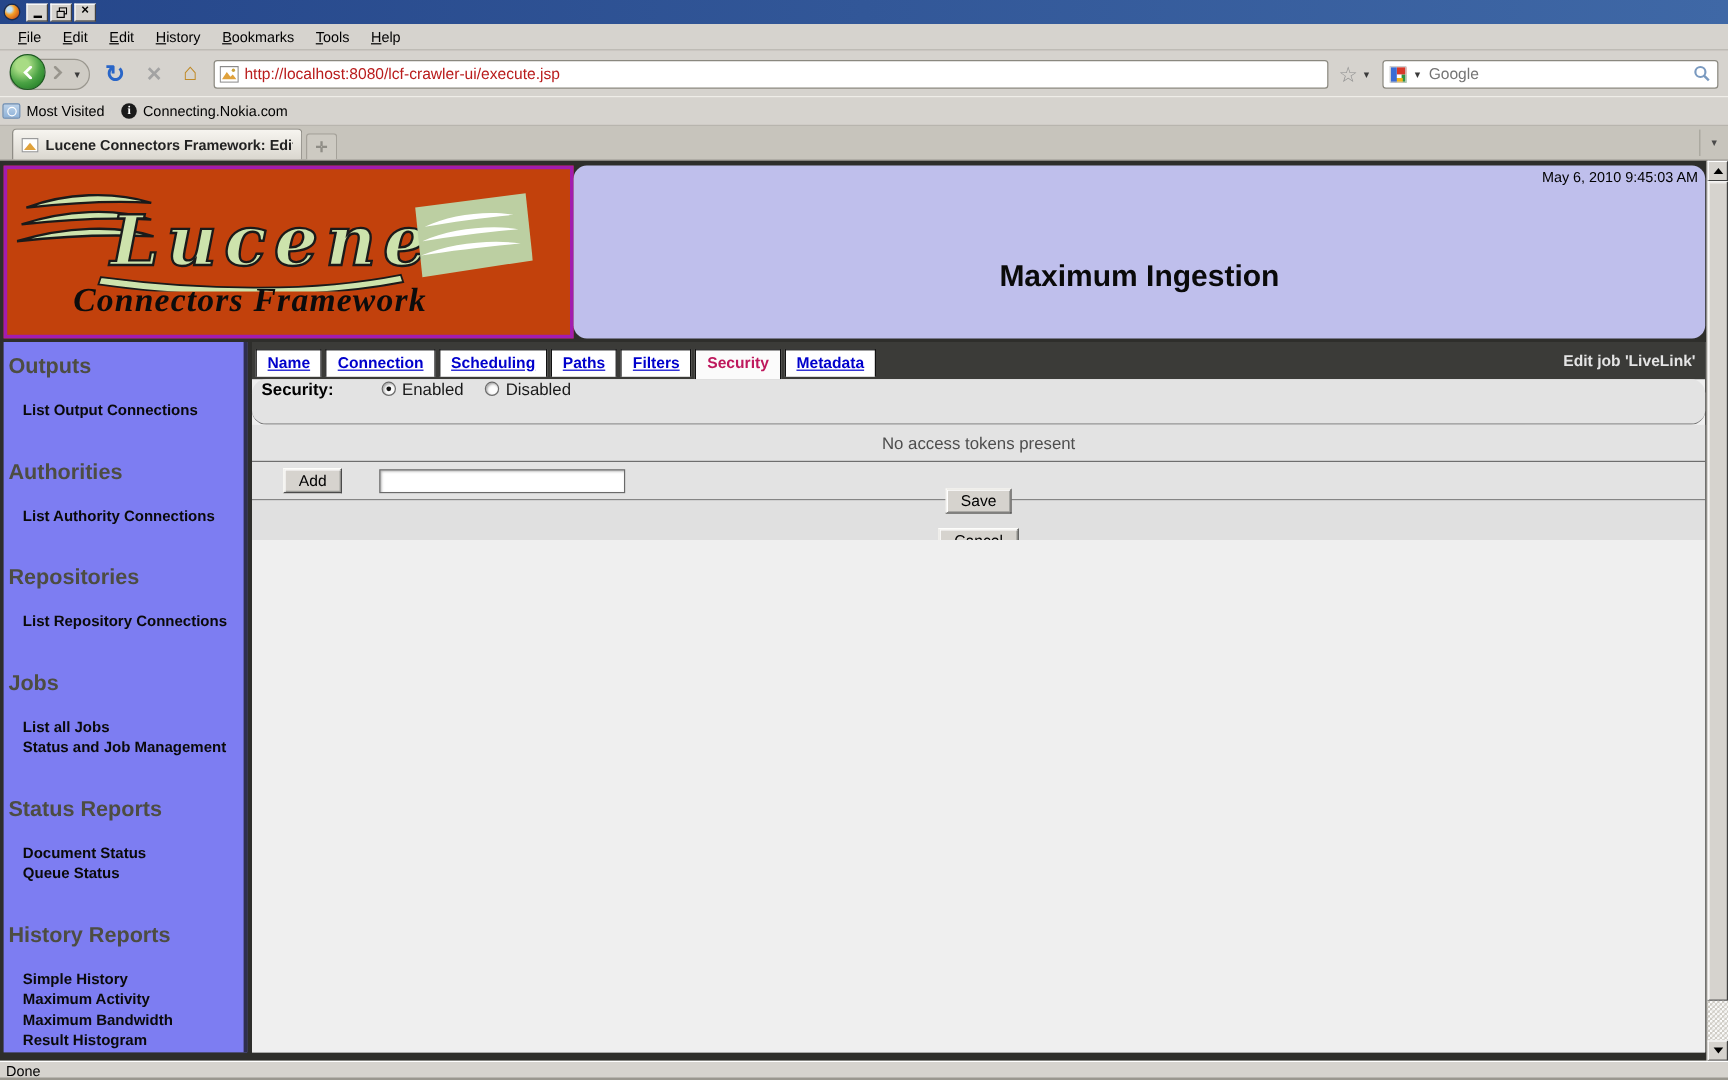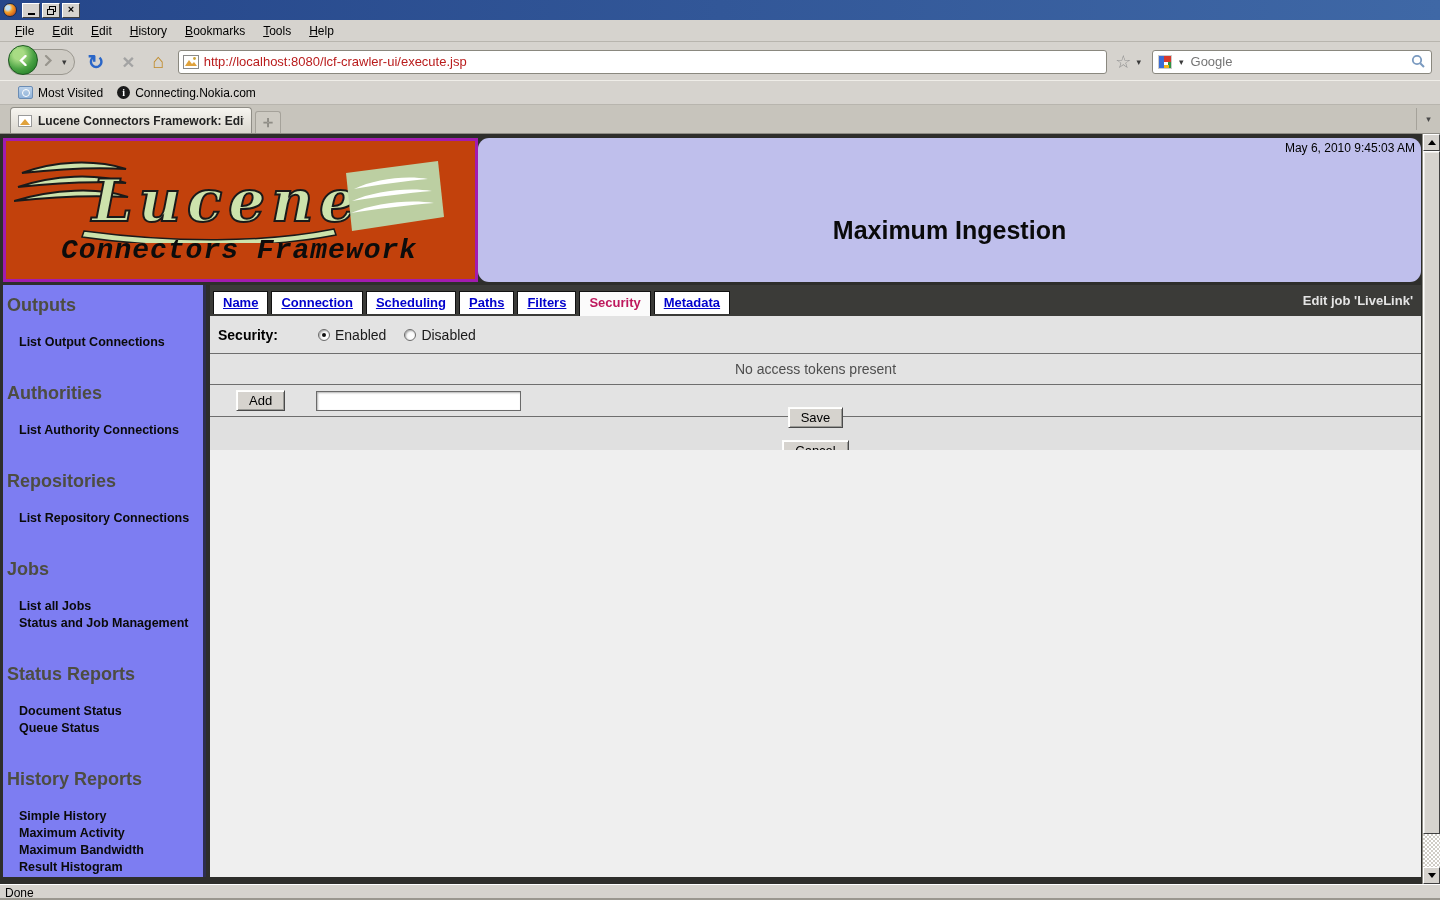--- a/index.html
+++ b/index.html
@@ -68,21 +68,21 @@
       linear-gradient(#d8382a,#d8382a) 5px 0/9px 6px no-repeat,
       linear-gradient(#f2b418,#f2b418) 3px 9px/7px 5px no-repeat,
       linear-gradient(#2f9440,#2f9440) 9px 6px/5px 8px no-repeat, #fff;
     border:1px solid #ccc; }
   .searchinput { flex:1 1 auto; border:none; outline:none; font-size:13px;
     font-family:"Liberation Sans",sans-serif; color:#9a9a9a; background:transparent; }
 
   .bookmarksbar {
     position:absolute; top:80px; left:0; right:0; height:25px;
     background:#d6d3ce; border-top:1px solid #efede8; border-bottom:1px solid #b8b5ae;
-    display:flex; align-items:center; padding-left:18px; gap:14px;
+    display:flex; align-items:center; padding-left:2px; gap:14px;
   }
   .bm-item { display:flex; align-items:center; gap:5px; font-size:12px; }
   .mv-icon { width:15px; height:13px; background:linear-gradient(#bcd2ea,#8fb2d8);
     border:1px solid #6a8cb4; border-radius:2px; position:relative; }
   .mv-icon::after { content:""; position:absolute; left:3px; top:2px; width:6px; height:6px;
     border:1.5px solid #fff; border-radius:50%; }
   .info-icon { width:13px; height:13px; border-radius:50%; background:#1a1a1a; color:#fff;
     font-size:10px; font-weight:bold; display:flex; align-items:center; justify-content:center;
     font-family:"Liberation Serif",serif; }
 
@@ -113,21 +113,21 @@
 
   
   .page {
     position:absolute; top:134px; left:0; right:0; bottom:16px;
     background:#2e2e2b;
   }
   .hdr-logo {
     position:absolute; left:3px; top:4px; width:475px; height:144px;
     background:#c2410c; border:3px solid #a21caf; overflow:hidden;
   }
-  .logo-sub { font-family:Liberation Mono, monospace; font-style:italic;
+  .logo-sub { font-family:Liberation Serif, serif; font-style:italic;
     font-weight:bold; font-size:28px; color:#0c0c0c; margin:-8px 0 0 55px; letter-spacing:1px; }
   .hdr-banner {
     position:absolute; left:478px; top:4px; right:19px; height:144px;
     background:#bfbfec;
     border-radius:11px;
   }
   .banner-time { position:absolute; top:3px; right:6px; font-size:12px; color:#000; }
   .banner-title { text-align:center; padding-top:78px; font-size:25px; font-weight:bold; color:#0a0a0a; }
 
   .sidebar {
@@ -152,21 +152,21 @@
   .apptab { background:#fff; border:1px solid #111; border-bottom:none;
     padding:3px 9px 4px; margin-bottom:2px; font-size:13px; font-weight:bold; }
   .apptab a-like, .apptab.linky { color:#0000cc; text-decoration:underline; }
   .apptab.linky { cursor:pointer; }
   .apptab.active { margin-bottom:0; padding-bottom:6px; color:#be185d;
     text-decoration:none; background:#fbfbfb; }
   .edit-caption { margin-left:auto; align-self:center; color:#e4e4e4;
     font-weight:bold; font-size:13px; padding-right:8px; }
 
   .crow { background:#e3e3e3; border-bottom:1px solid #6e6e6e; flex:0 0 auto; }
-  .row-security { display:flex; align-items:center; height:38px; padding-left:8px; }
+  .row-security { display:flex; align-items:flex-start; height:38px; padding-left:8px;border-radius:12px; }
   .sec-label { font-weight:bold; font-size:14px; width:100px; }
   .radio-group { display:flex; align-items:center; gap:18px; }
   .radio-opt { display:flex; align-items:center; gap:5px; font-size:14px; color:#1a1a1a; }
   .radio { width:12px; height:12px; border-radius:50%; background:#fdfdfd;
     border:1px solid #6a6a6a; box-shadow: inset 1px 1px 2px rgba(0,0,0,0.35);
     position:relative; flex:0 0 auto; }
   .radio.checked::after { content:""; position:absolute; left:3px; top:3px;
     width:4px; height:4px; border-radius:50%; background:#111; }
   .row-message { height:31px; display:flex; align-items:center; justify-content:center;
     font-size:14px; color:#4e4e4e; }

